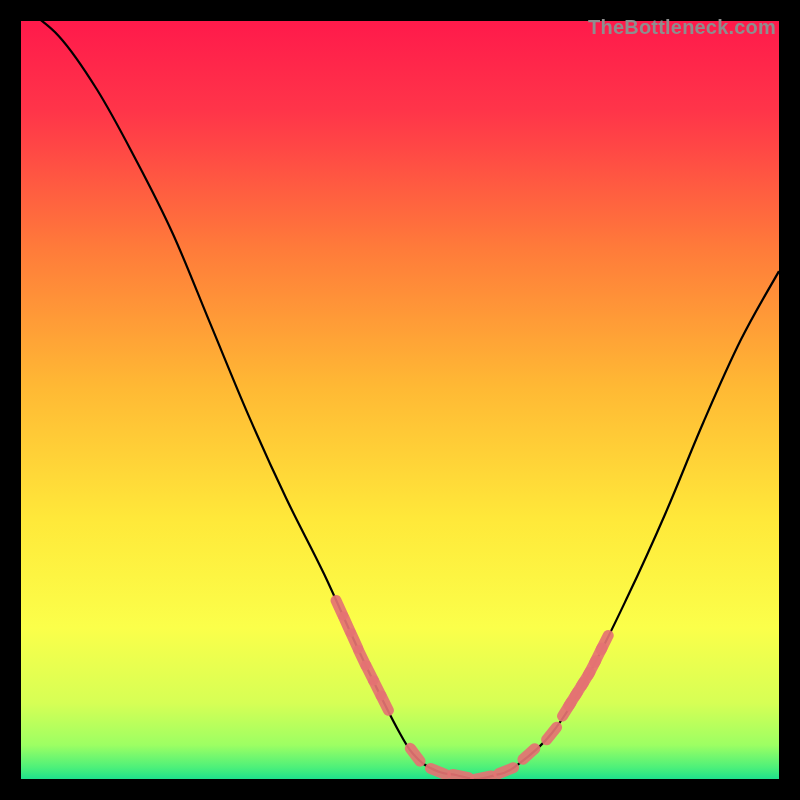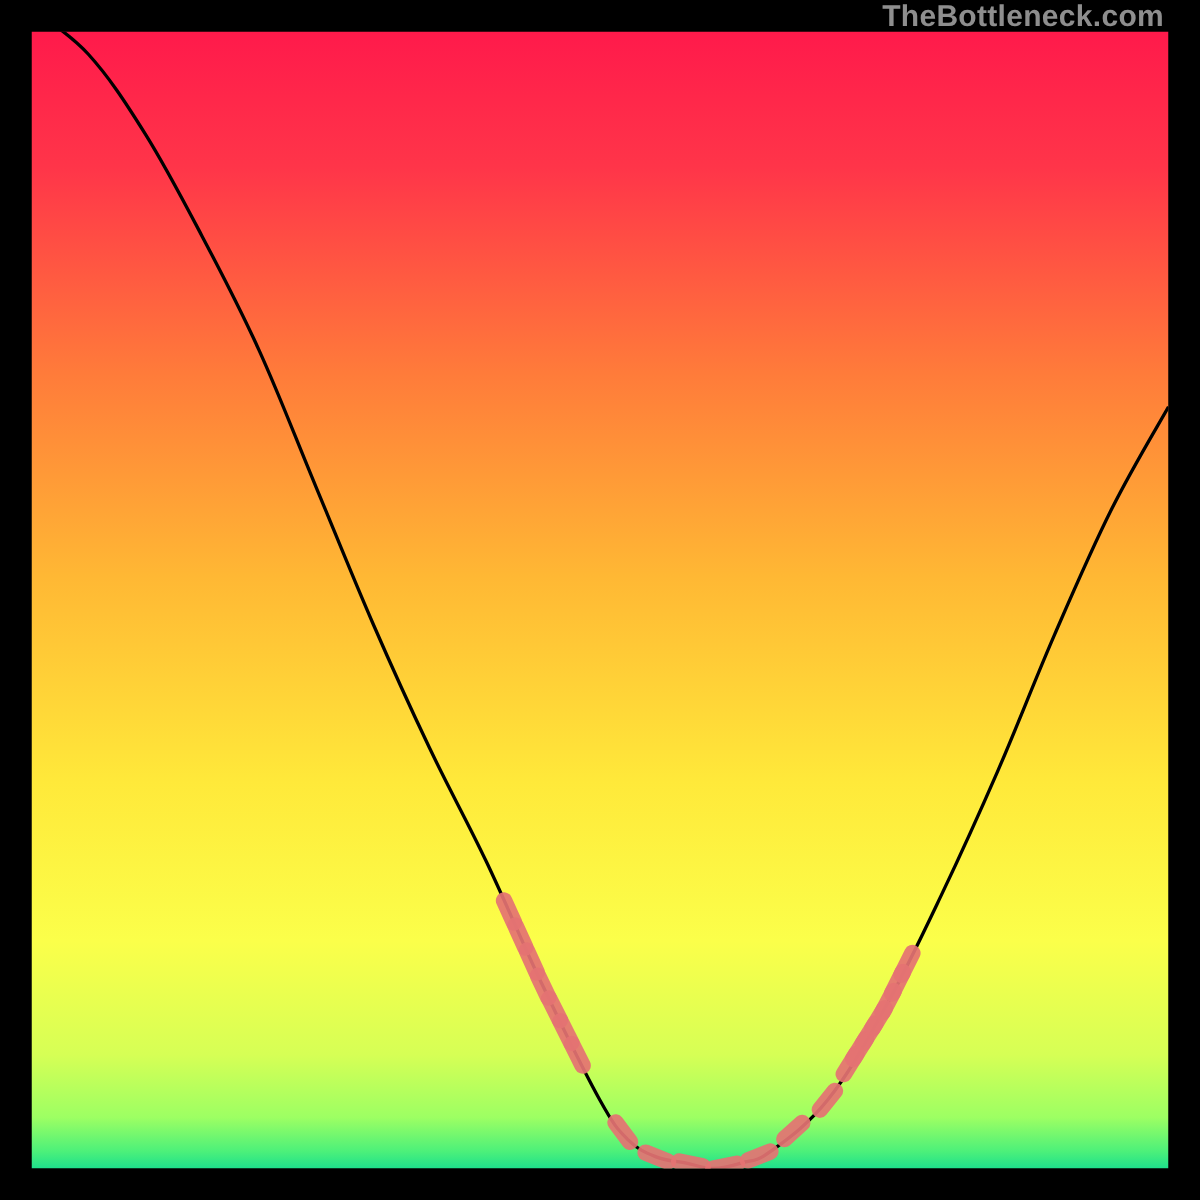--- a/index.html
+++ b/index.html
@@ -20,21 +20,21 @@
   }
   .gradient {
     position: absolute;
     left: 0;
     top: 0;
     width: 758px;
     height: 758px;
   }
   .watermark {
     position: absolute;
-    top: 0px;
+    top: 16px;
     right: 24px;
     font-family: Arial, Helvetica, sans-serif;
     font-size: 20px;
     font-weight: 600;
     color: #8e8e8e;
     letter-spacing: 0.2px;
   }
   svg.curve {
     position: absolute;
     left: 0;

